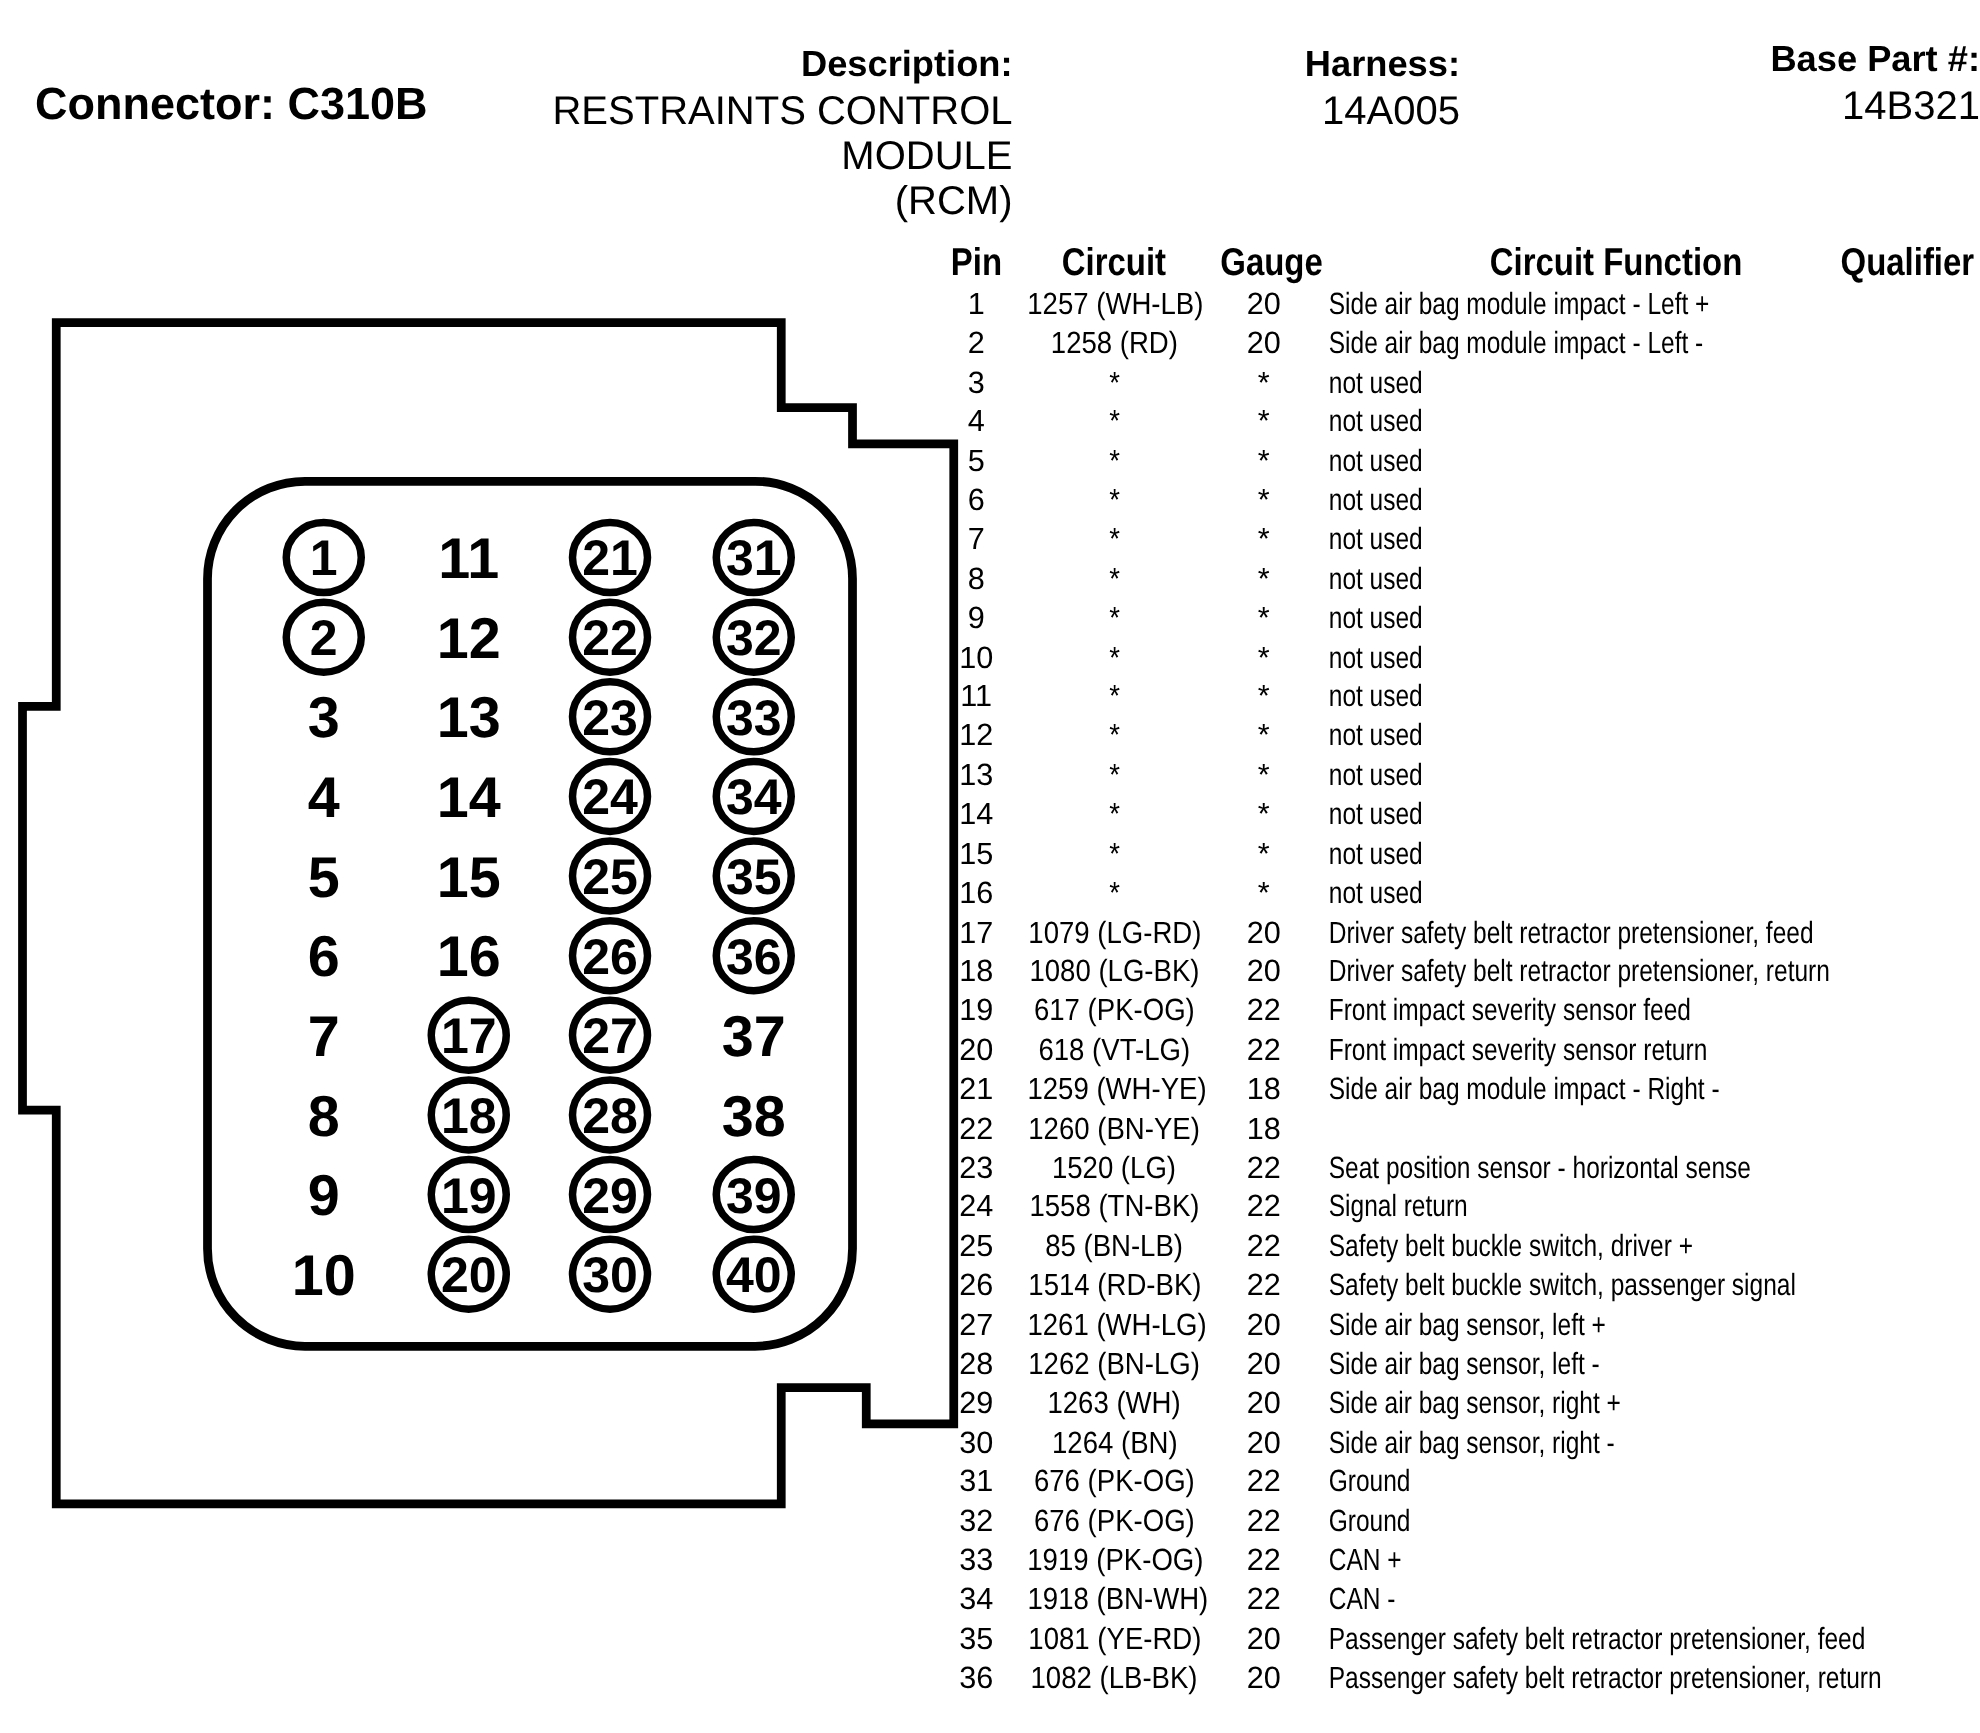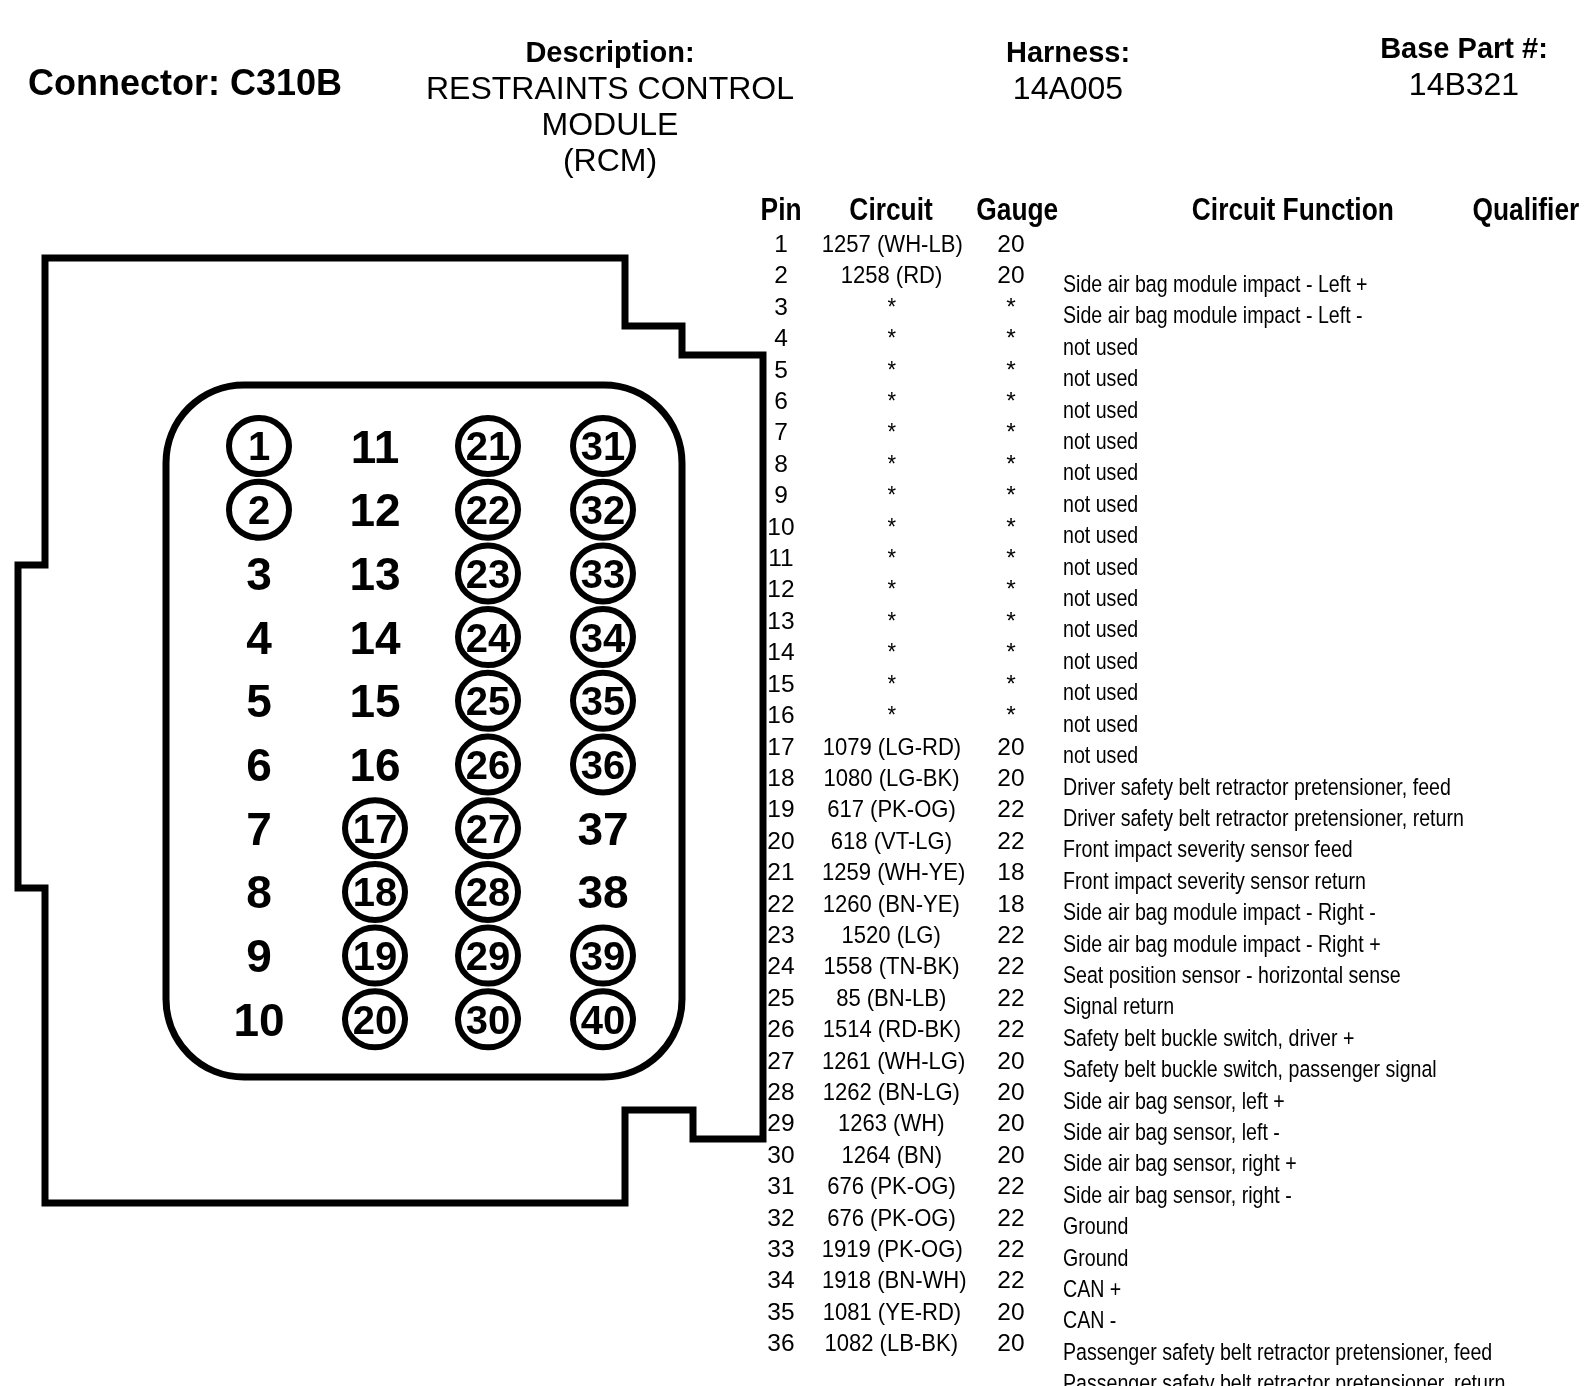--- a/index.html
+++ b/index.html
@@ -7,21 +7,21 @@
     position:relative;
     width:1584px;height:1386px;
     background:#fff;color:#000;
     font-family:"Liberation Sans",sans-serif;
     overflow:hidden;
   }
   .abs{position:absolute;}
 
   
   .connector-title{left:28px;top:62px;font-size:36px;font-weight:bold;white-space:nowrap;}
-  .hdr-block{text-align:center;}
+  .hdr-block{text-align:right;}
   .hdr-label{font-size:29px;font-weight:bold;line-height:36px;}
   .hdr-value{font-size:32px;line-height:36px;}
   .desc-block{left:410px;top:34px;width:400px;}
   .harness-block{left:968px;top:34px;width:200px;}
   .basepart-block{left:1344px;top:30px;width:240px;}
 
   
   .connector-svg{left:0;top:0;}
   .outline,.face{fill:none;stroke:#000;}
   .outline{stroke-width:7;stroke-linejoin:miter;}
@@ -30,21 +30,21 @@
   .pin-num{font-family:"Liberation Sans",sans-serif;font-size:46px;font-weight:bold;text-anchor:middle;fill:#000;}
   .pin-num.circled{font-size:40px;}
 
   
   .pin-table{left:748px;top:192px;width:836px;}
   .thead,.trow{display:grid;grid-template-columns:66px 155px 84px 436px 95px;}
   .thead{height:36px;line-height:36px;font-size:31px;font-weight:bold;}
   .trow{height:31.42px;line-height:31.42px;font-size:24.5px;}
   .th,.td{overflow:visible;white-space:nowrap;}
   .c-pin,.c-circuit,.c-gauge,.c-qual{text-align:center;}
-  .c-func{text-align:left;padding-left:10px;margin-top:40px;}
+  .c-func{text-align:left;padding-left:10px;}
   .sx85{display:inline-block;transform:scaleX(.85);transform-origin:50% 50%;white-space:nowrap;}
   .sx90{display:inline-block;transform:scaleX(.9);transform-origin:50% 50%;white-space:nowrap;}
   .sx80L{display:inline-block;transform:scaleX(.8);transform-origin:0 50%;white-space:nowrap;}
   .th-func-off{position:relative;left:22px;}
   .th-qual-off{position:relative;left:-26px;}
 </style>
 </head>
 <body>
 
 <div class="abs connector-title">Connector: C310B</div>
@@ -369,21 +369,20 @@
     <div class="td c-pin"><span>21</span></div>
     <div class="td c-circuit"><span class="sx90">1259 (WH-YE)</span></div>
     <div class="td c-gauge"><span>18</span></div>
     <div class="td c-func"><span class="sx80L">Side air bag module impact - Right -</span></div>
     <div class="td c-qual"><span></span></div>
   </div>
       <div class="trow">
     <div class="td c-pin"><span>22</span></div>
     <div class="td c-circuit"><span class="sx90">1260 (BN-YE)</span></div>
     <div class="td c-gauge"><span>18</span></div>
-    <div class="td c-func"><span class="sx80L">Side air bag module impact - Right +</span></div>
     <div class="td c-qual"><span></span></div>
   </div>
       <div class="trow">
     <div class="td c-pin"><span>23</span></div>
     <div class="td c-circuit"><span class="sx90">1520 (LG)</span></div>
     <div class="td c-gauge"><span>22</span></div>
     <div class="td c-func"><span class="sx80L">Seat position sensor - horizontal sense</span></div>
     <div class="td c-qual"><span></span></div>
   </div>
       <div class="trow">

